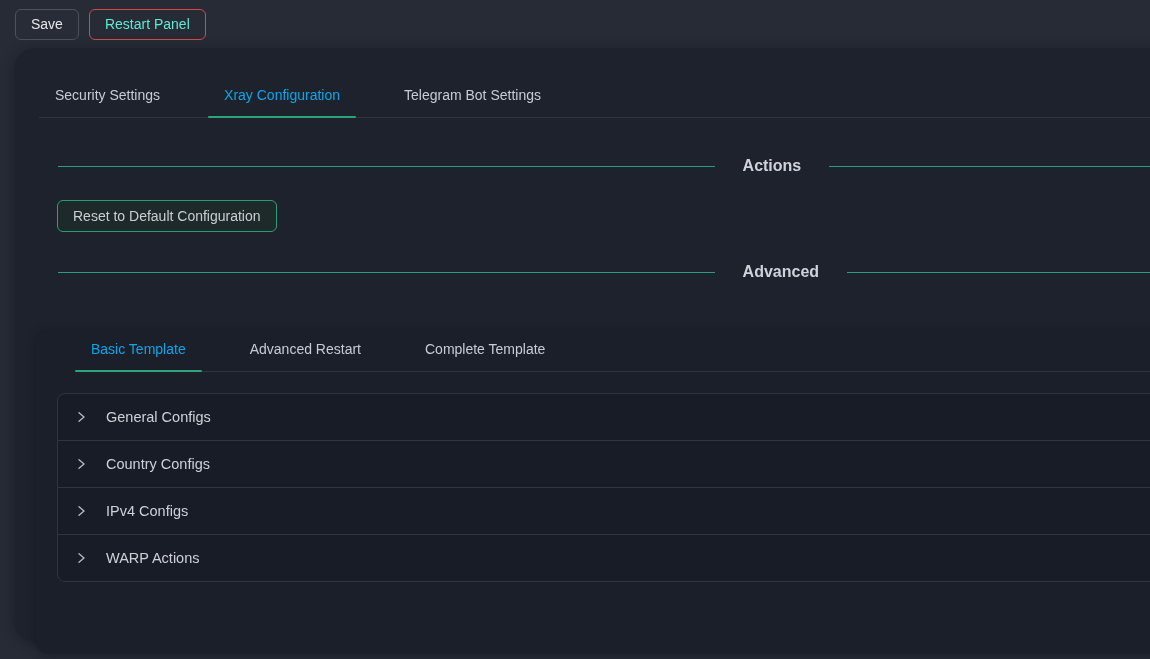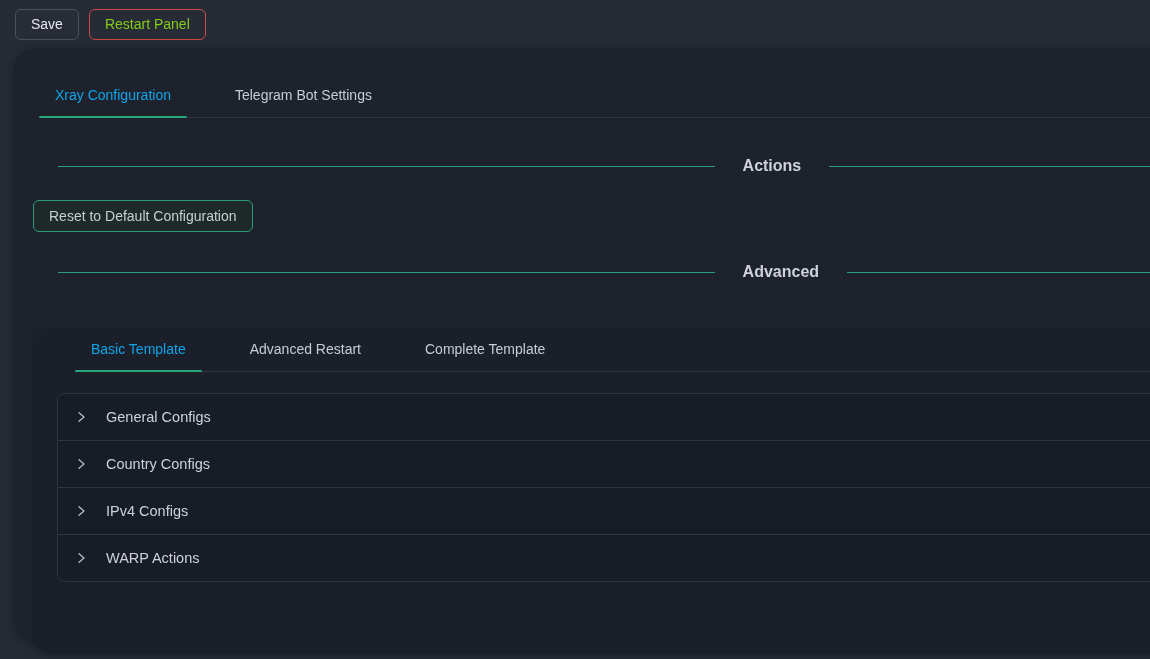--- a/index.html
+++ b/index.html
@@ -26,21 +26,21 @@
     cursor: pointer;
     background: transparent;
   }
   .btn-save {
     border: 1px solid #4c515c;
     color: #e4e7ea;
     background: #272c37;
   }
   .btn-restart {
     border: 1px solid #cf4a48;
-    color: #84cc16;
+    color: #5eead4;
   }
 
   
   .main-card {
     position: absolute;
     left: 14px; top: 48px;
     width: 1476px; height: 594px;
     background: #1d222d;
     border-radius: 22px;
     box-shadow: 0 2px 14px rgba(0,0,0,0.28);
@@ -79,21 +79,21 @@
   }
   .divider .line {
     flex: 1; height: 1px; background: #2a9d79;
   }
   .divider .line.left { flex: 0 0 46.5%; }
   .divider .title { padding: 0 28px; white-space: nowrap; font-weight: bold; }
   .divider-templates { margin-top: 31px; }
 
   
   .btn-reset {
-    margin: 25px 0 0 19px;
+    margin: 25px 0 0 43px;
     height: 32px;
     border: 1px solid #2b9d79;
     background: #1e2a29;
     color: #c9ced4;
     border-radius: 6px;
   }
 
   
   .templates-card {
     margin: 14px 22px 0 22px;
@@ -136,20 +136,21 @@
 <body>
 
 <div class="topbar">
   <button class="btn btn-save">Save</button>
   <button class="btn btn-restart">Restart Panel</button>
 </div>
 
 <div class="main-card">
 
   <div class="tabs-nav">
+    <div class="tab">Security Settings</div>
     <div class="tab active">Xray Configuration</div>
     <div class="tab">Telegram Bot Settings</div>
   </div>
 
   <div class="divider">
     <span class="line left"></span>
     <span class="title">Actions</span>
     <span class="line"></span>
   </div>
 

